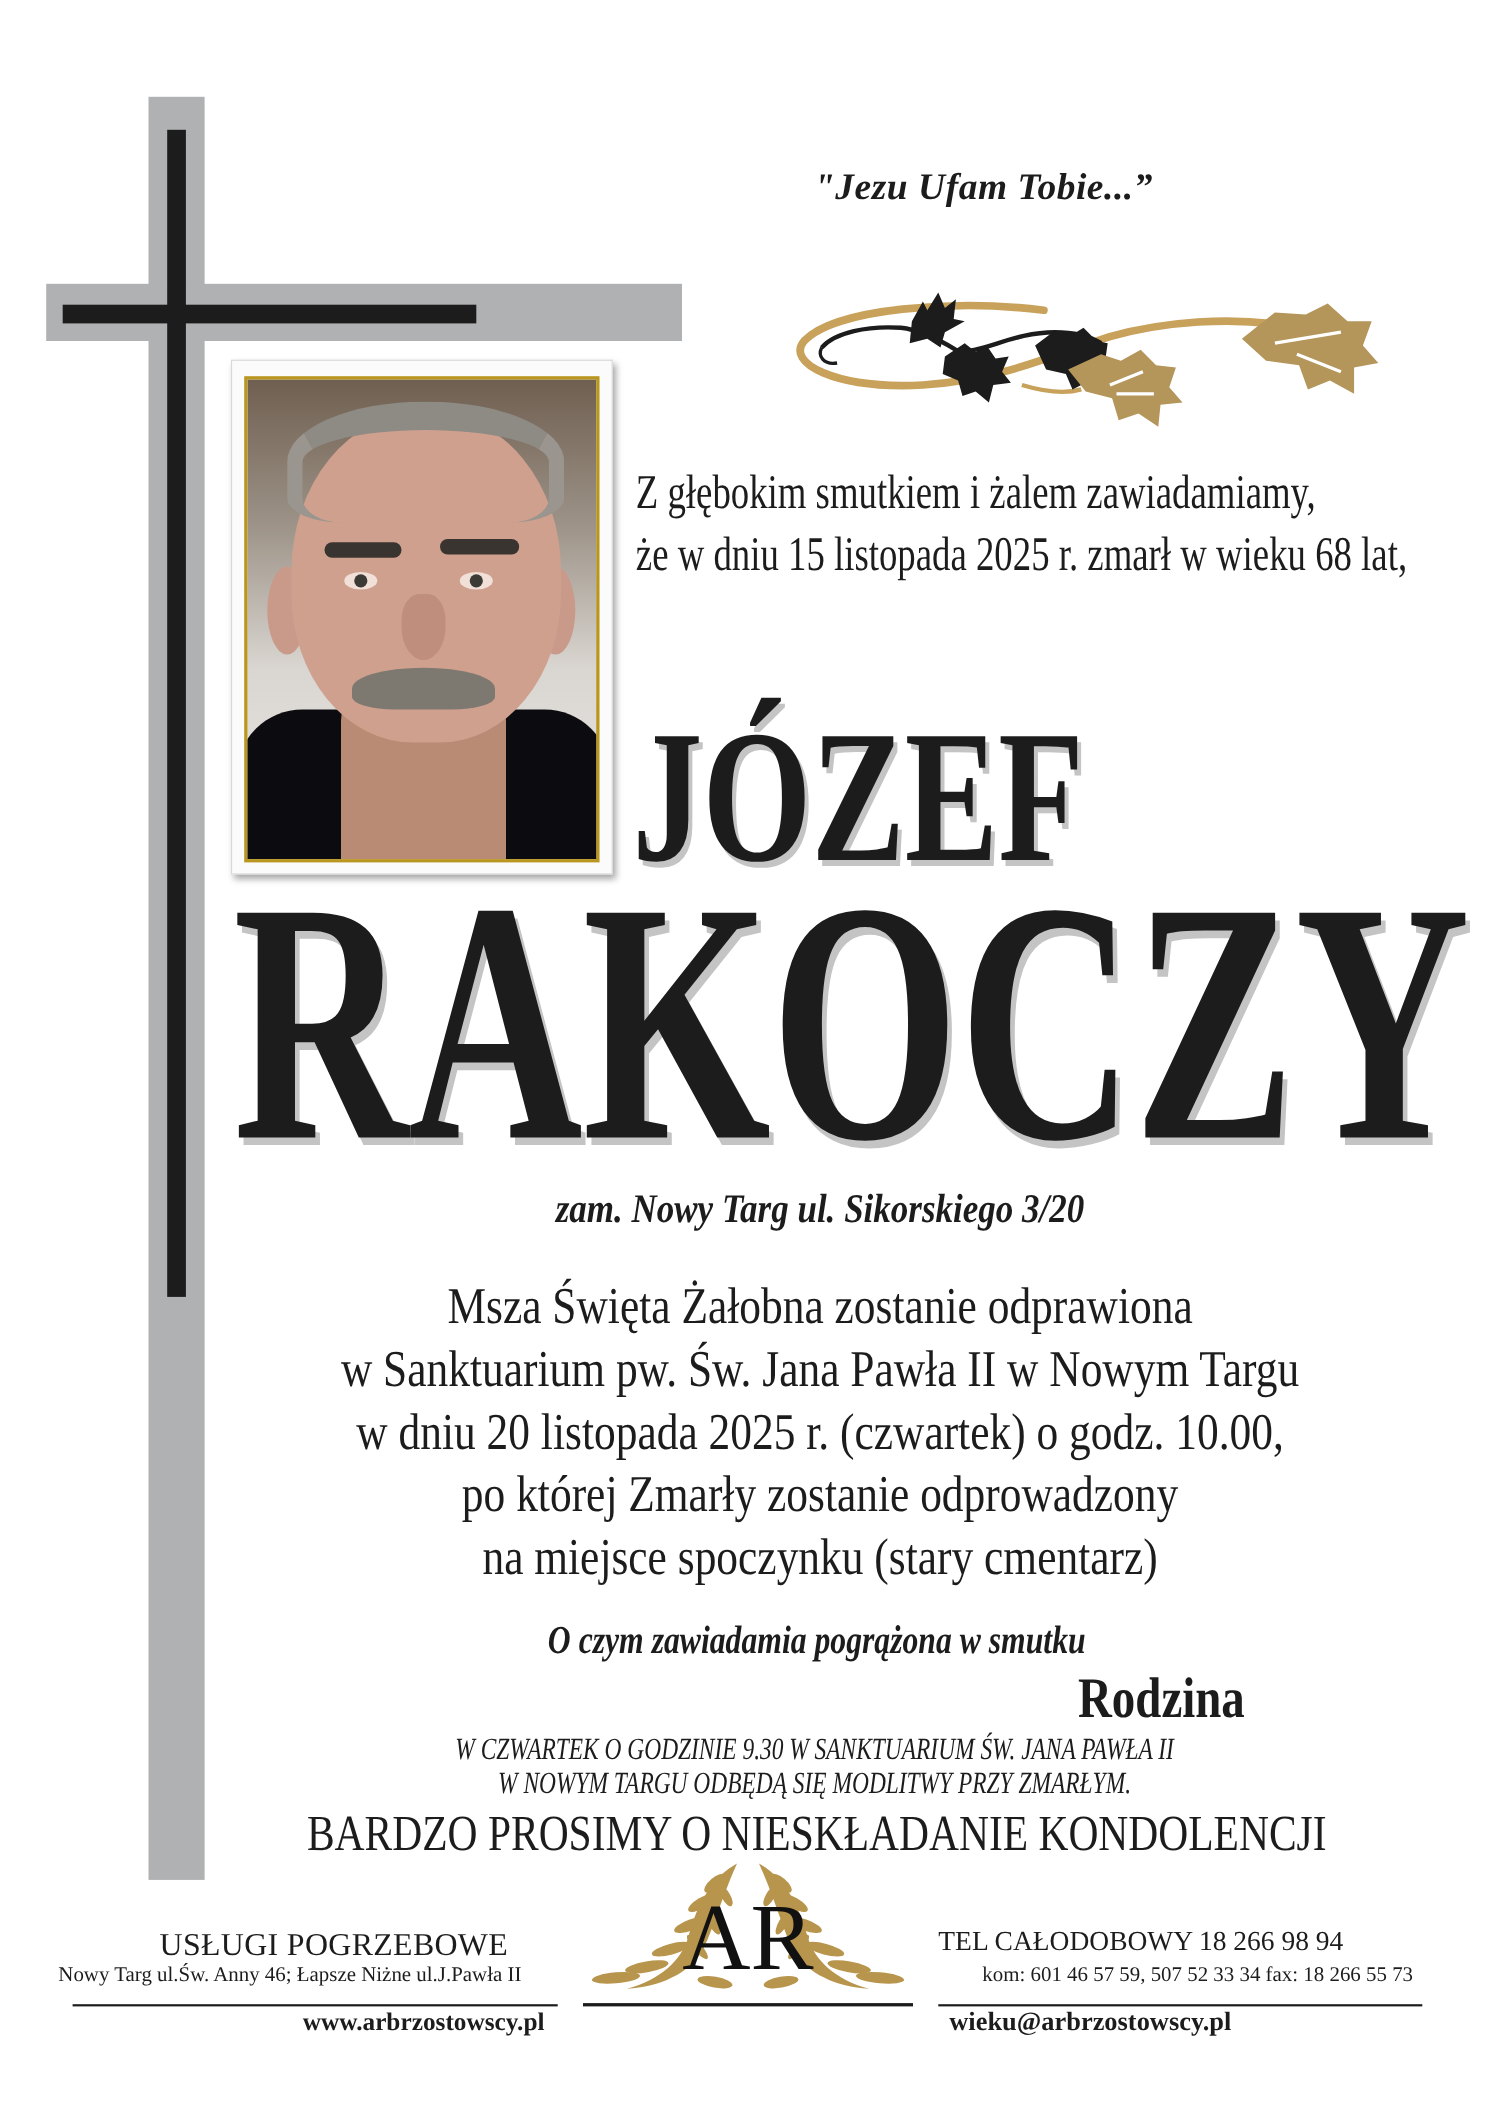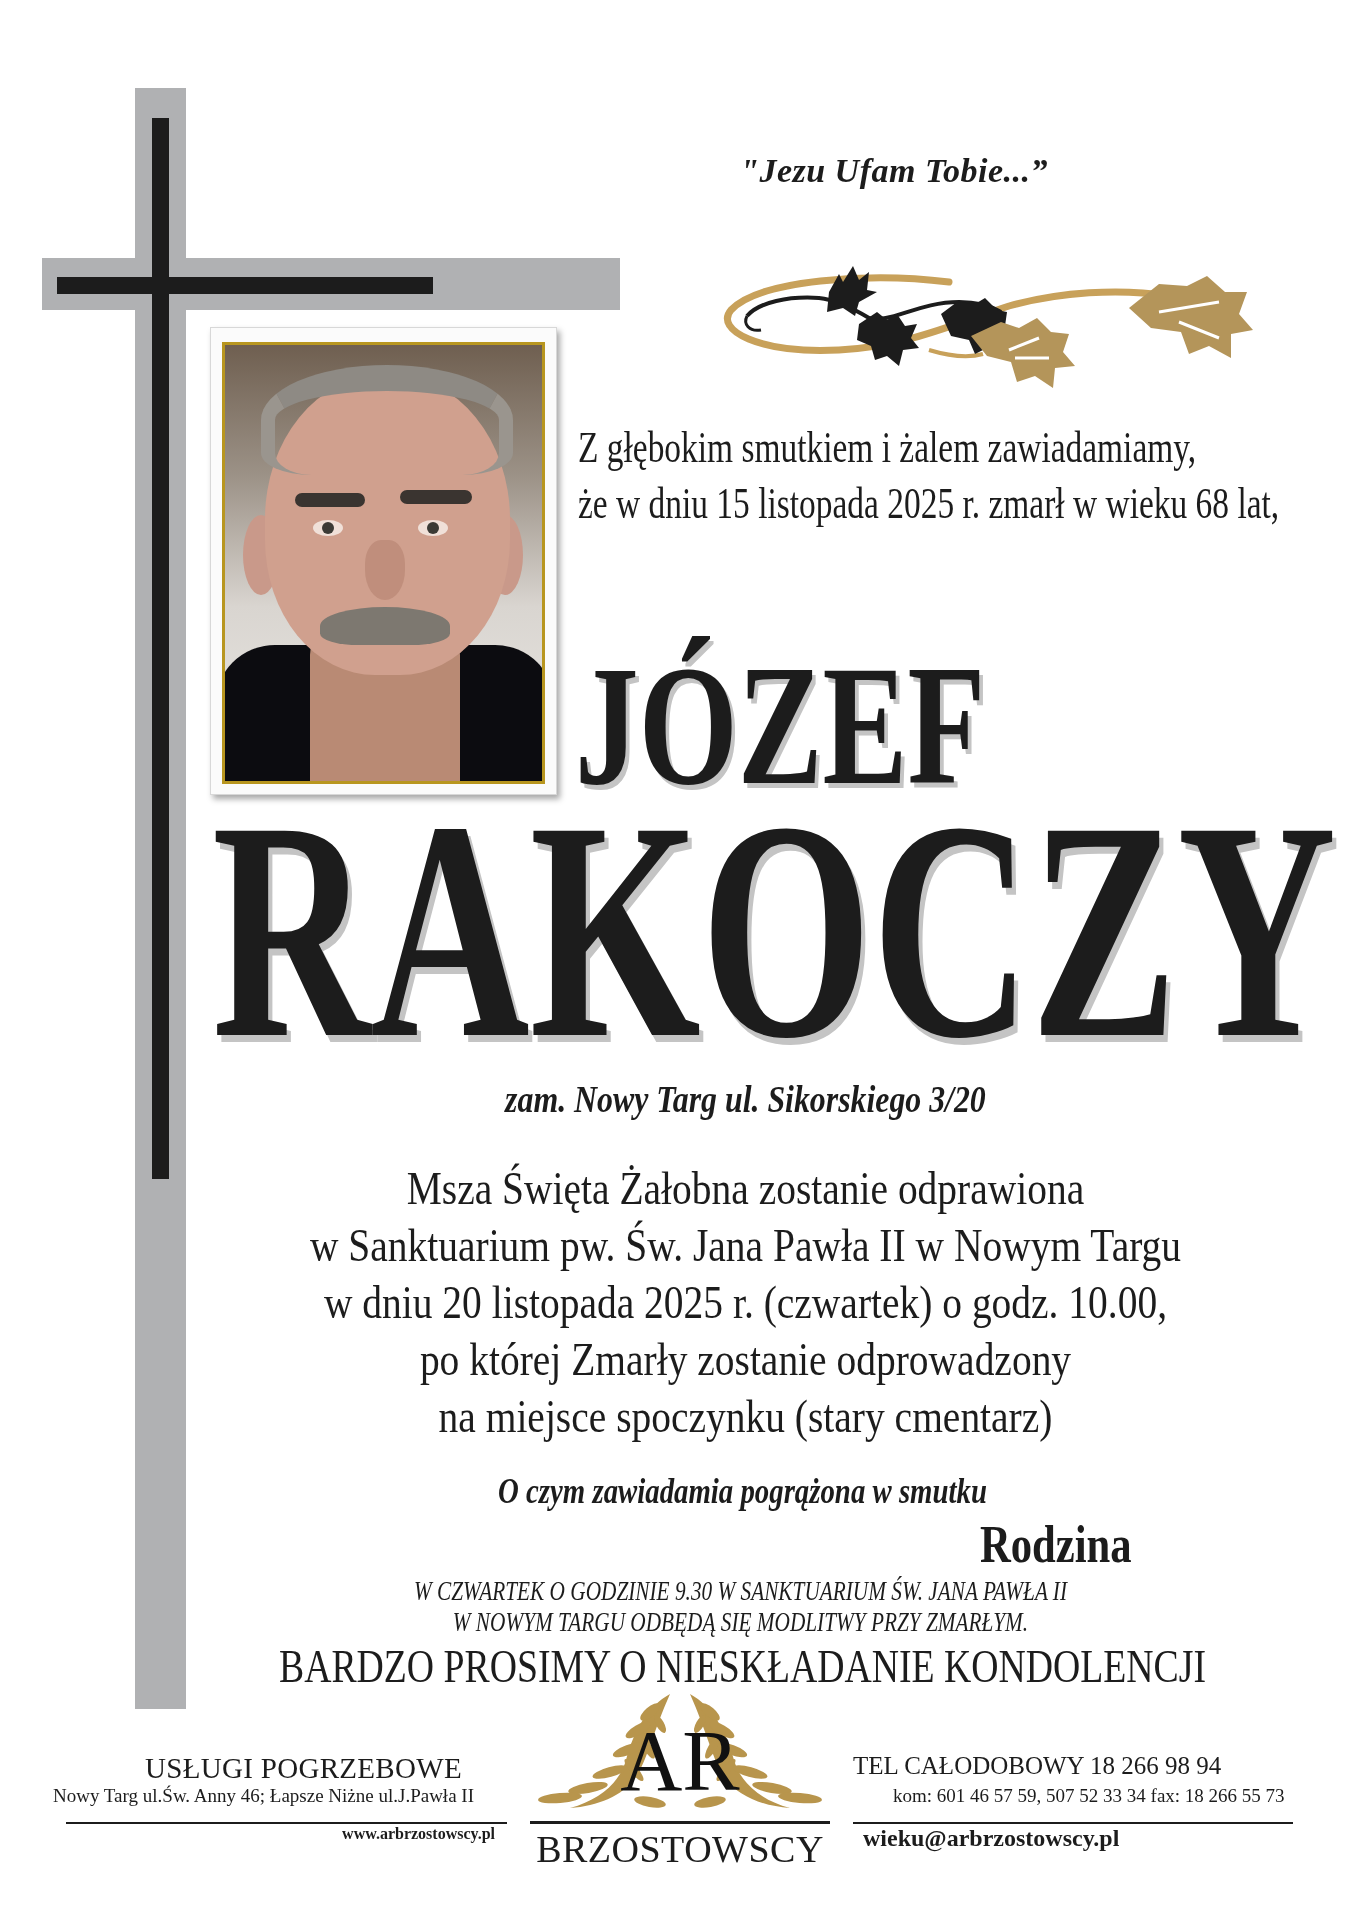--- a/index.html
+++ b/index.html
@@ -67,21 +67,21 @@
   .family { left: 980px; top: 1515px; font-size: 52px; font-weight: bold; white-space: nowrap; transform: scaleX(0.82); transform-origin: left top; }
   .prayer { left: 0; width: 1481px; top: 1575px; text-align: center; }
   .prayer .line { display: block; font-size: 28px; line-height: 31px; font-style: italic; white-space: nowrap; transform: scaleX(0.76); }
   .no-condolences { left: 0; width: 1485px; top: 1640px; text-align: center; font-size: 46px; white-space: nowrap; transform: scaleX(0.82); }
 
   
   .f-left-title { left: 100px; width: 407px; top: 1752px; text-align: center; font-size: 29px; font-weight: normal; white-space: nowrap; letter-spacing: 0.3px; }
   .f-left-addr { left: 20px; width: 487px; top: 1785px; text-align: center; font-size: 19px; white-space: nowrap; }
   .f-rule { height: 2px; background: #1c1c1c; }
   .f-rule-left { left: 66px; top: 1822px; width: 441px; }
-  .f-left-web { left: 100px; width: 395px; top: 1825px; text-align: right; font-size: 16px; font-weight: bold; white-space: nowrap; }
+  .f-left-web { left: 100px; width: 395px; top: 1825px; text-align: right; font-size: 23px; font-weight: bold; white-space: nowrap; }
 
   .logo { left: 530px; top: 1690px; width: 300px; height: 180px; }
   .logo-ar { position: absolute; left: 0; width: 300px; top: 28px; text-align: center; font-size: 86px; line-height: 86px; color: #111; }
   .logo-rule { position: absolute; left: 0; top: 131px; width: 300px; height: 3px; background: #1c1c1c; }
   .logo-name { position: absolute; left: 0; width: 300px; top: 139px; text-align: center; font-size: 38px; line-height: 40px; letter-spacing: 0.5px; white-space: nowrap; }
   .laurel { position: absolute; left: 0; top: 0; width: 300px; height: 130px; }
 
   .f-right-title { left: 853px; top: 1752px; font-size: 25px; font-weight: normal; white-space: nowrap; }
   .f-right-phones { left: 853px; top: 1785px; font-size: 19px; white-space: nowrap; margin-left: 40px; }
   .f-rule-right { left: 853px; top: 1822px; width: 440px; }
@@ -190,19 +190,18 @@
       <ellipse cx="242" cy="98" rx="20" ry="5" transform="rotate(10 242 98)"></ellipse>
       <ellipse cx="270" cy="108" rx="22" ry="5" transform="rotate(5 270 108)"></ellipse>
       <ellipse cx="170" cy="34" rx="10" ry="4" transform="rotate(-60 170 34)"></ellipse>
       <ellipse cx="182" cy="58" rx="12" ry="4" transform="rotate(-60 182 58)"></ellipse>
       <ellipse cx="196" cy="80" rx="14" ry="4" transform="rotate(-50 196 80)"></ellipse>
       <ellipse cx="180" cy="112" rx="16" ry="5" transform="rotate(-10 180 112)"></ellipse>
     </g>
   </svg>
   <div class="logo-ar">AR</div>
   <div class="logo-rule"></div>
-  <div class="logo-name">BRZOSTOWSCY</div>
 </div>
 
 <div class="abs f-right-title">TEL CAŁODOBOWY 18 266 98 94</div>
 <div class="abs f-right-phones">kom: 601 46 57 59, 507 52 33 34 fax: 18 266 55 73</div>
 <div class="abs f-rule f-rule-right"></div>
 <div class="abs f-right-email">wieku@arbrzostowscy.pl</div>
 
 </body></html>

